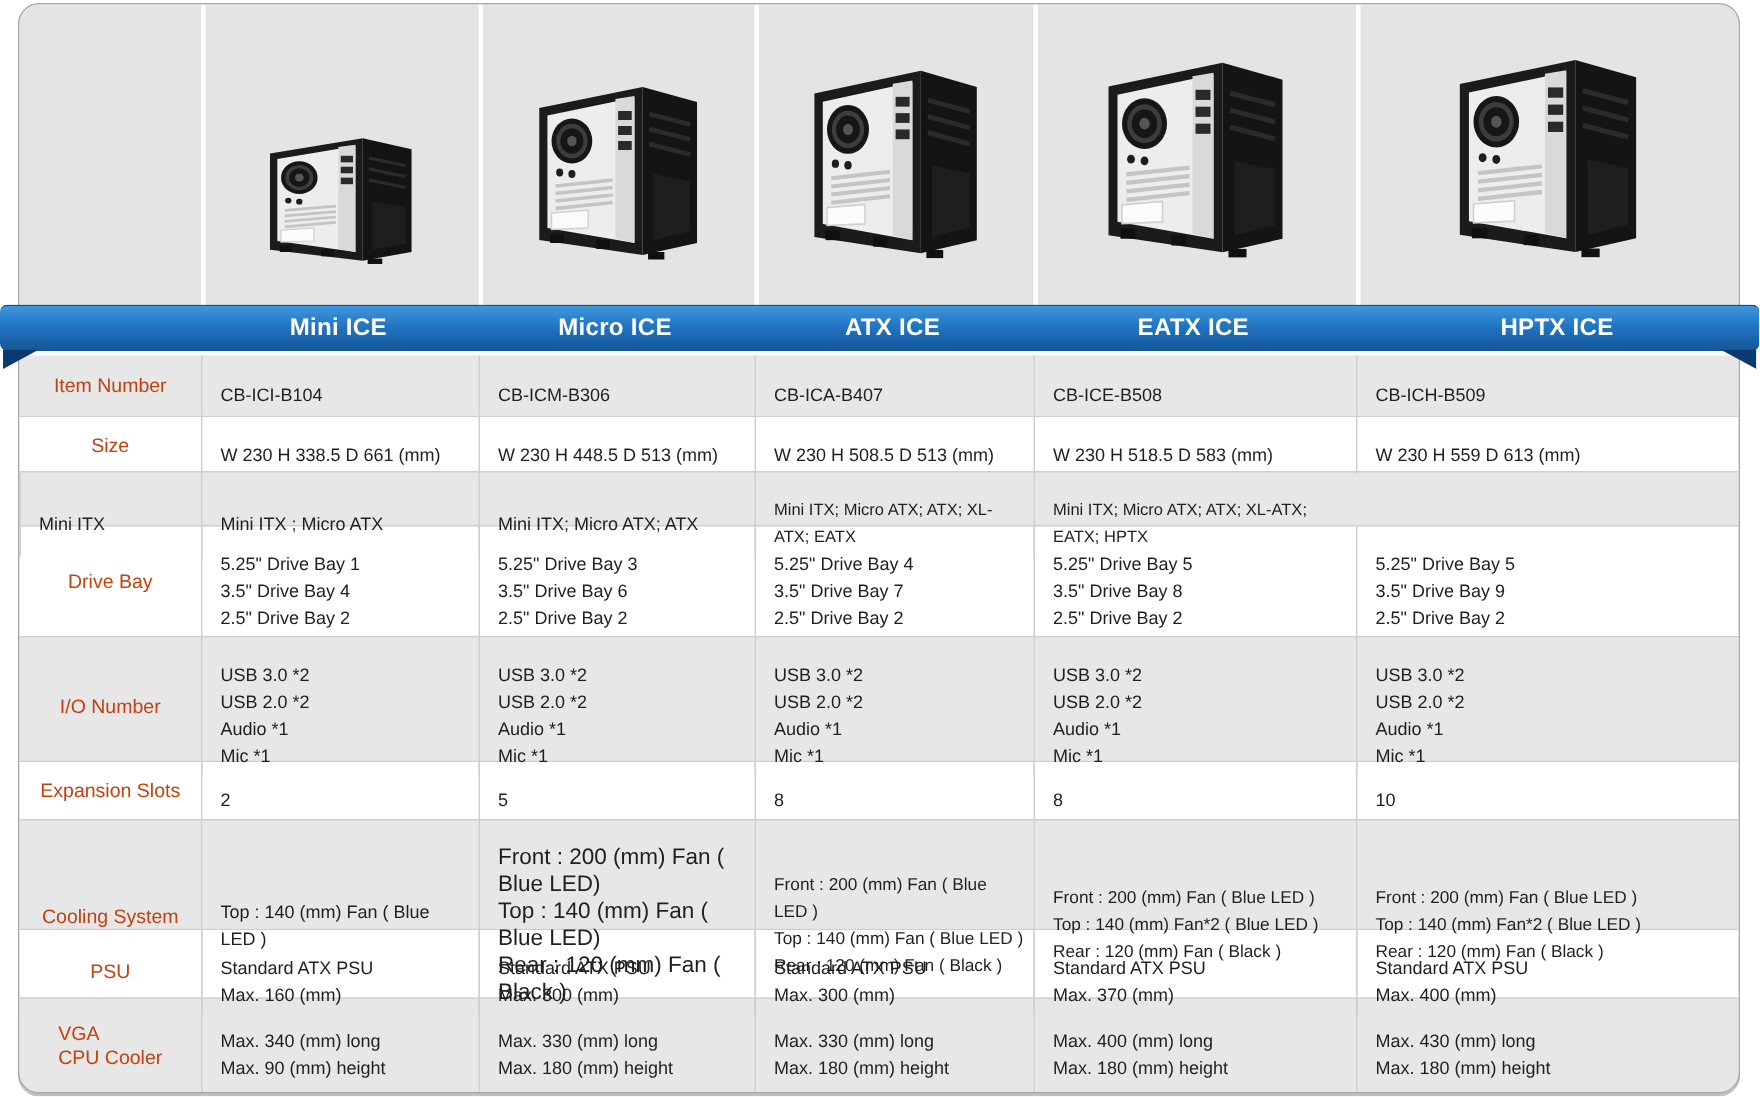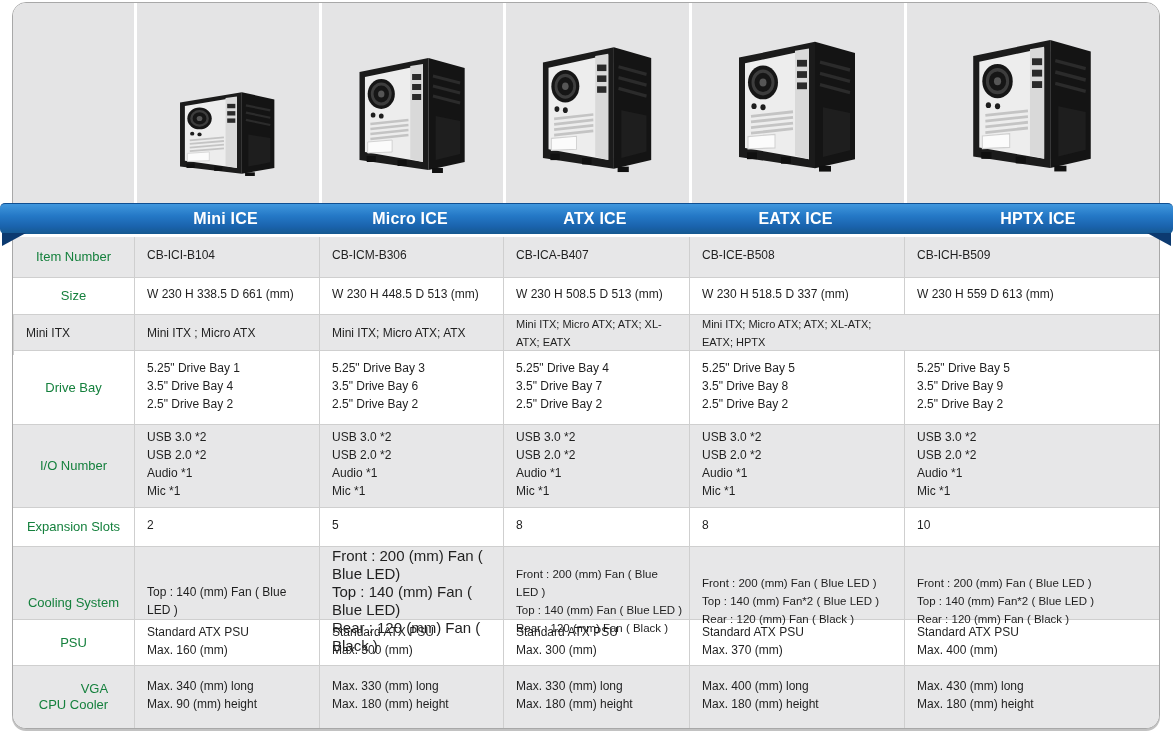--- a/index.html
+++ b/index.html
@@ -30,25 +30,25 @@
           background:#0c3a70;clip-path:polygon(0 0,100% 0,0 100%);}
   .ribbon::after{content:"";position:absolute;right:2px;top:29px;width:24px;height:13px;
           background:#0c3a70;clip-path:polygon(0 0,100% 0,100% 100%);}
   .ribbon-cell{display:flex;align-items:center;justify-content:center;
           color:#fff;font-weight:bold;font-size:16px;letter-spacing:.2px;text-align:center;}
 
   
   .trow{background:#fff;}
   .trow.stripe{background:#e7e7e8;}
   .trow + .trow{border-top:1px solid #cfcfcf;}
-  .lbl{display:flex;align-items:center;justify-content:center;text-align:right;
-       font-size:13px;color:#15803d;white-space:pre-line;line-height:16px;}
+  .lbl{display:flex;align-items:center;justify-content:center;text-align:left;
+       font-size:13px;color:#c2410c;white-space:pre-line;line-height:16px;}
   .val{border-left:1px solid #cfcfcf;display:flex;align-items:center;
        font-size:12px;color:#1f1f1f;white-space:pre-line;line-height:18px;
-       padding:0 6px 4px 12px;}
+       padding:16px 6px 4px 12px;}
   .r-item{height:40px}.r-size{height:36px}.r-mb{height:35px}.r-drive{height:73px}
   .r-io{height:82px}.r-exp{height:38px}.r-cool{height:72px}.r-psu{height:45px}.r-vga{height:62px}
 </style>
 </head>
 <body>
 
 <svg width="0" height="0" style="position:absolute">
   <defs>
     <g id="case-art">
       <polygon points="16,28 92,14 92,126 16,116" fill="#1b1b1b"></polygon>
@@ -121,21 +121,21 @@
       <div class="val">CB-ICA-B407</div>
       <div class="val">CB-ICE-B508</div>
       <div class="val">CB-ICH-B509</div>
     </div>
 
     <div class="grid-row trow r-size">
       <div class="lbl">Size</div>
       <div class="val">W 230 H 338.5 D 661  (mm)</div>
       <div class="val">W 230 H 448.5 D 513  (mm)</div>
       <div class="val">W 230 H 508.5 D 513  (mm)</div>
-      <div class="val">W 230 H 518.5 D 337 (mm)</div>
+      <div class="val">W 230 H 518.5 D 583 (mm)</div>
       <div class="val">W 230 H 559 D 613  (mm)</div>
     </div>
 
     <div class="grid-row trow stripe r-mb">
       <div class="val">Mini ITX</div>
       <div class="val">Mini ITX ; Micro ATX</div>
       <div class="val">Mini ITX; Micro ATX; ATX</div>
       <div class="val" style="font-size:11px">Mini ITX; Micro ATX; ATX; XL-ATX; EATX</div>
       <div class="val" style="font-size:11px">Mini ITX; Micro ATX; ATX; XL-ATX; EATX; HPTX</div>
     </div>

